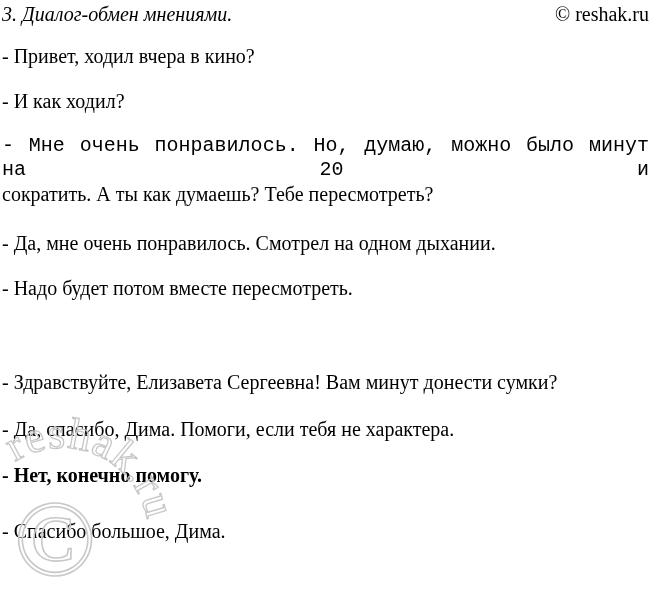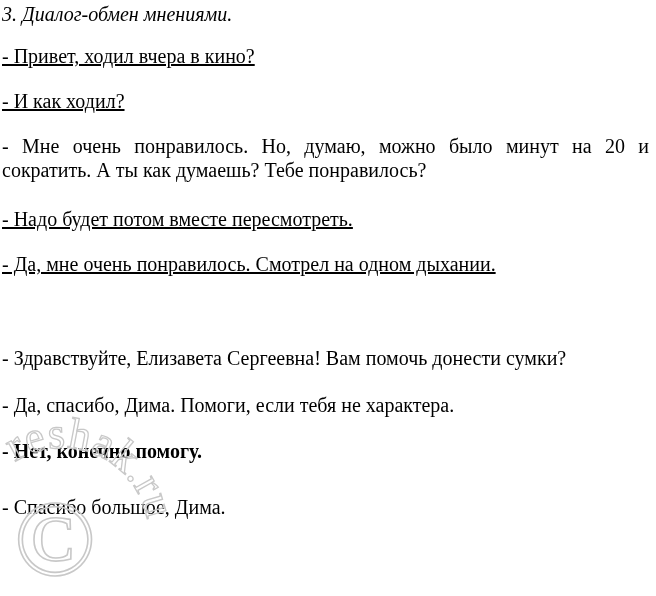--- a/index.html
+++ b/index.html
@@ -24,63 +24,65 @@
     display: flex;
     justify-content: space-between;
     align-items: baseline;
     margin-bottom: 18px;
   }
   .title {
     font-style: italic;
   }
   .para { margin: 0; }
   .mb20 { margin-bottom: 32px; font-weight: bold; }
-  .mb21 { margin-bottom: 21px; text-decoration: underline; }
+  .mb21 { margin-bottom: 21px; }
   .mb22 { margin-bottom: 22px; }
   .mb23 { margin-bottom: 23px; }
   .mb25 { margin-bottom: 25px; }
   .mb26 { margin-bottom: 26px; }
   .stretch-line {
     text-align: justify;
     text-align-last: justify;
+    font-family: Liberation Mono, monospace;
   }
   .spacer {
     height: 49px;
   }
   .watermark {
     position: absolute;
     left: 0;
     top: 0;
     pointer-events: none;
   }
 </style>
 </head>
 <body>
 
 <div class="doc">
 
   <div class="header-row">
     <span class="title">3. Диалог-обмен мнениями.</span>
+    <span>© reshak.ru</span>
   </div>
 
   <div class="para mb21">- Привет, ходил вчера в кино?</div>
   <div class="para mb21">- И как ходил?</div>
 
   <div class="para mb25">
     <div class="stretch-line">- Мне очень понравилось. Но, думаю, можно было минут на 20 и</div>
-    <div>сократить. А ты как думаешь? Тебе понравилось?</div>
+    <div>сократить. А ты как думаешь? Тебе пересмотреть?</div>
   </div>
 
+  <div class="para mb21">- Да, мне очень понравилось. Смотрел на одном дыхании.</div>
   <div class="para mb21">- Надо будет потом вместе пересмотреть.</div>
-  <div class="para mb21">- Да, мне очень понравилось. Смотрел на одном дыхании.</div>
 
   <div class="spacer"></div>
 
 
-  <div class="para mb23">- Здравствуйте, Елизавета Сергеевна! Вам помочь донести сумки?</div>
+  <div class="para mb23">- Здравствуйте, Елизавета Сергеевна! Вам минут донести сумки?</div>
   <div class="para mb22">- Да, спасибо, Дима. Помоги, если тебя не характера.</div>
   <div class="para mb20">- Нет, конечно помогу.</div>
   <div class="para">- Спасибо большое, Дима.</div>
 
   <svg class="watermark" width="656" height="596" viewBox="0 0 656 596">
     <defs>
       <path id="wmArc" d="M 15 462 A 86 86 0 0 1 148 531" fill="none"></path>
     </defs>
     <text font-family="Liberation Serif, serif" font-size="44" letter-spacing="1" fill="none" stroke-width="1.3" stroke="#c8c8c8">
       <textPath href="#wmArc">reshak.ru</textPath>

